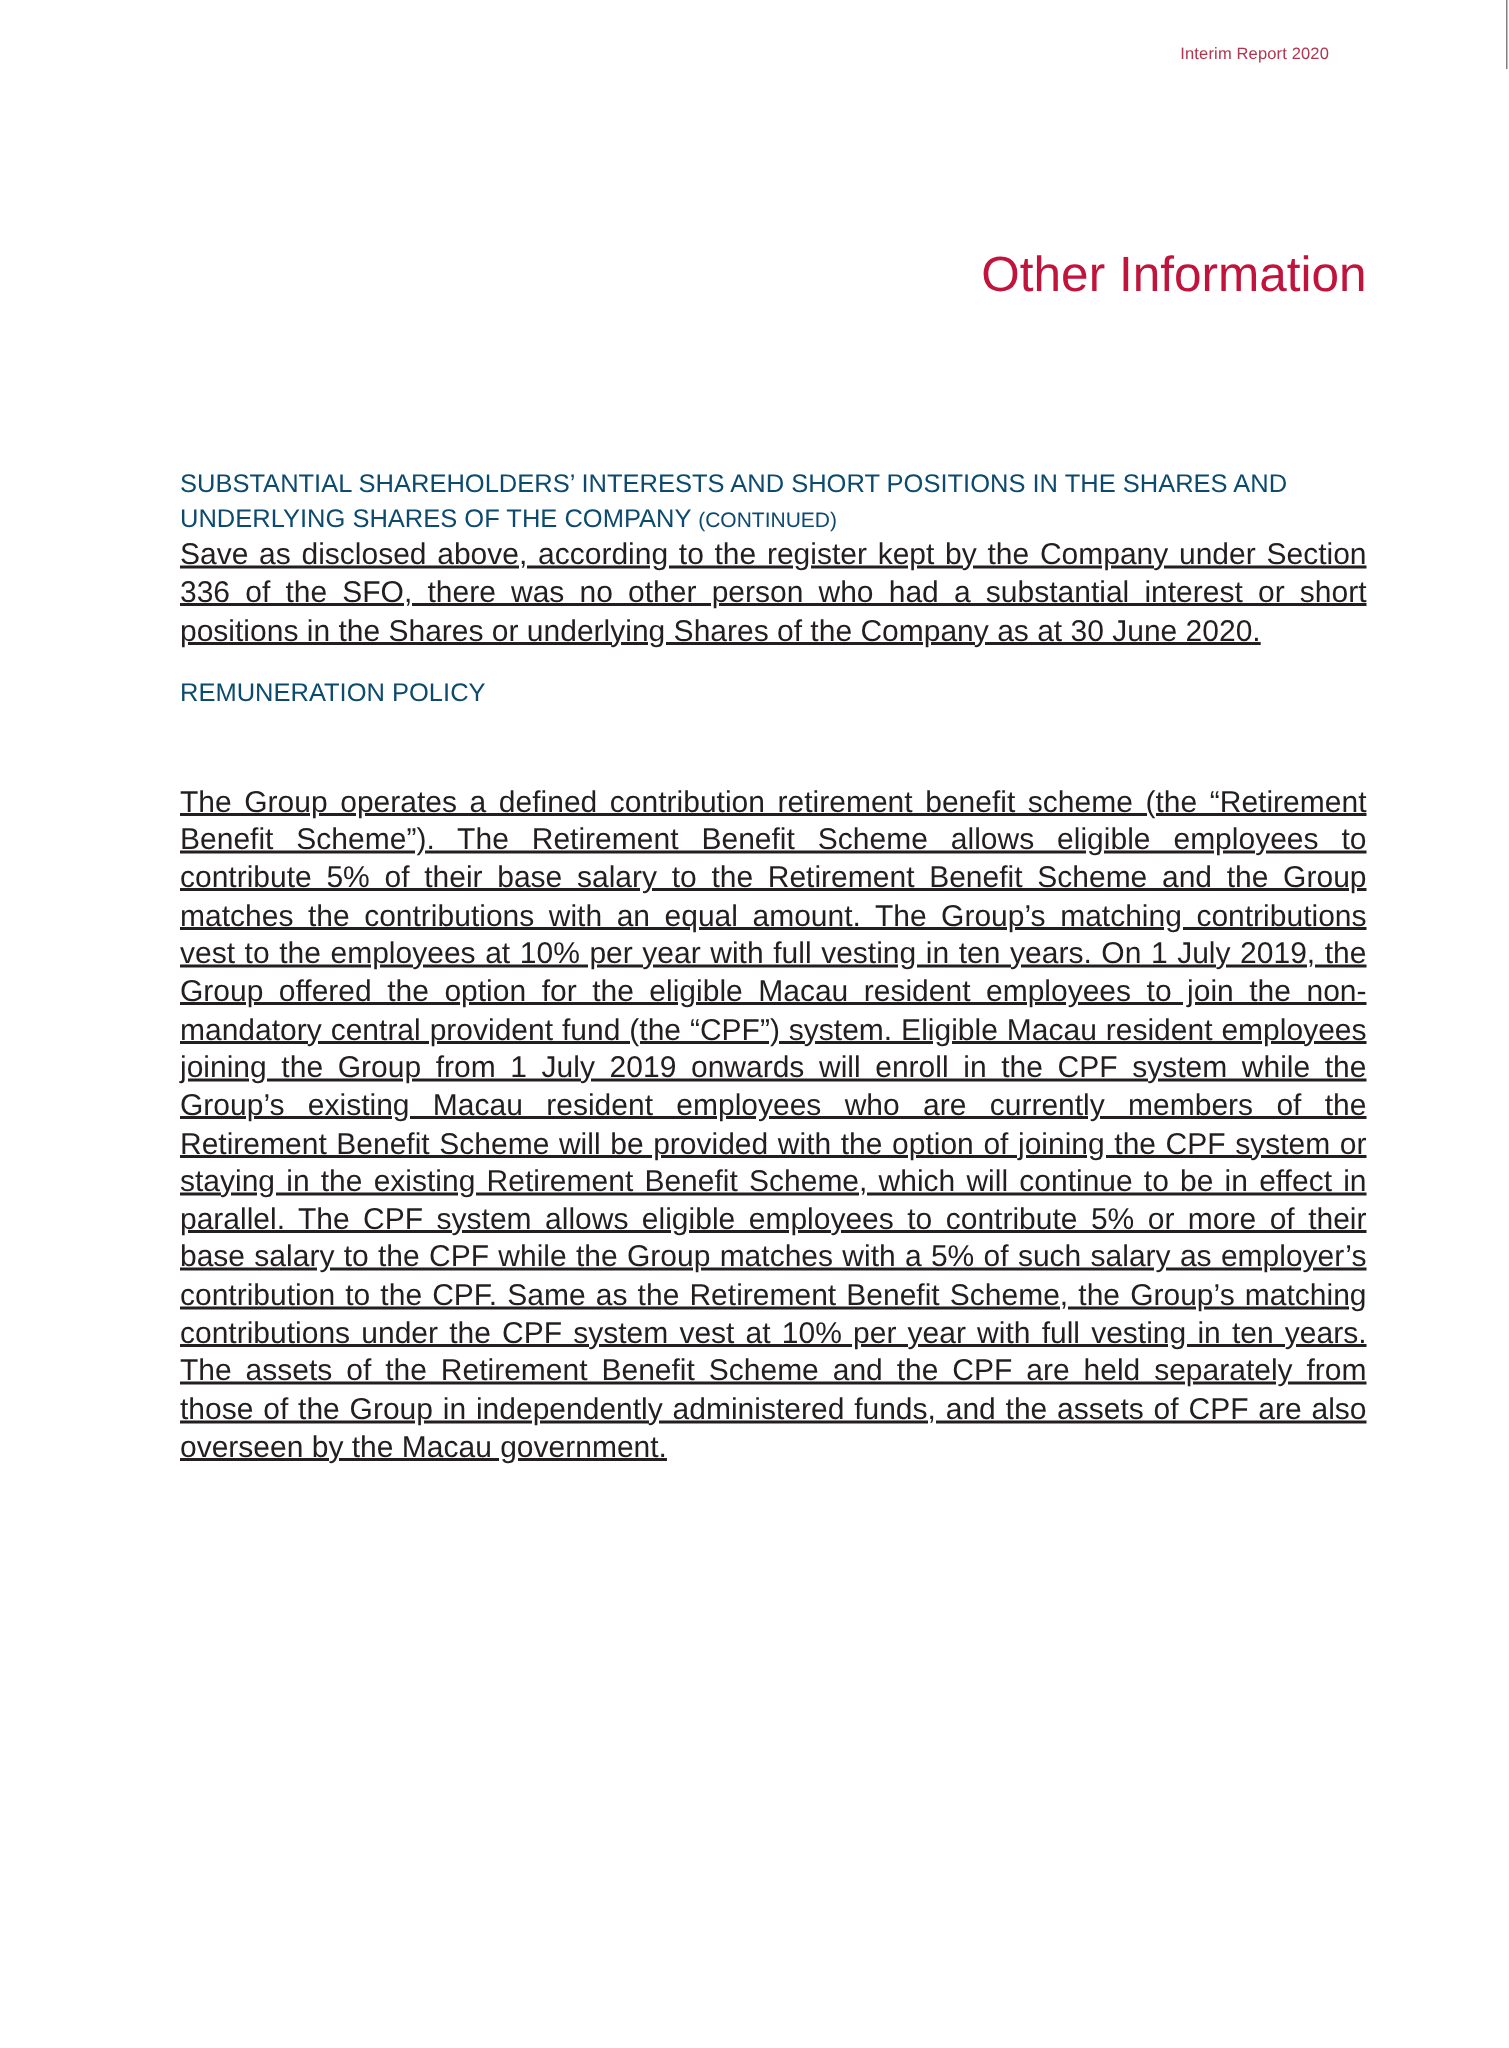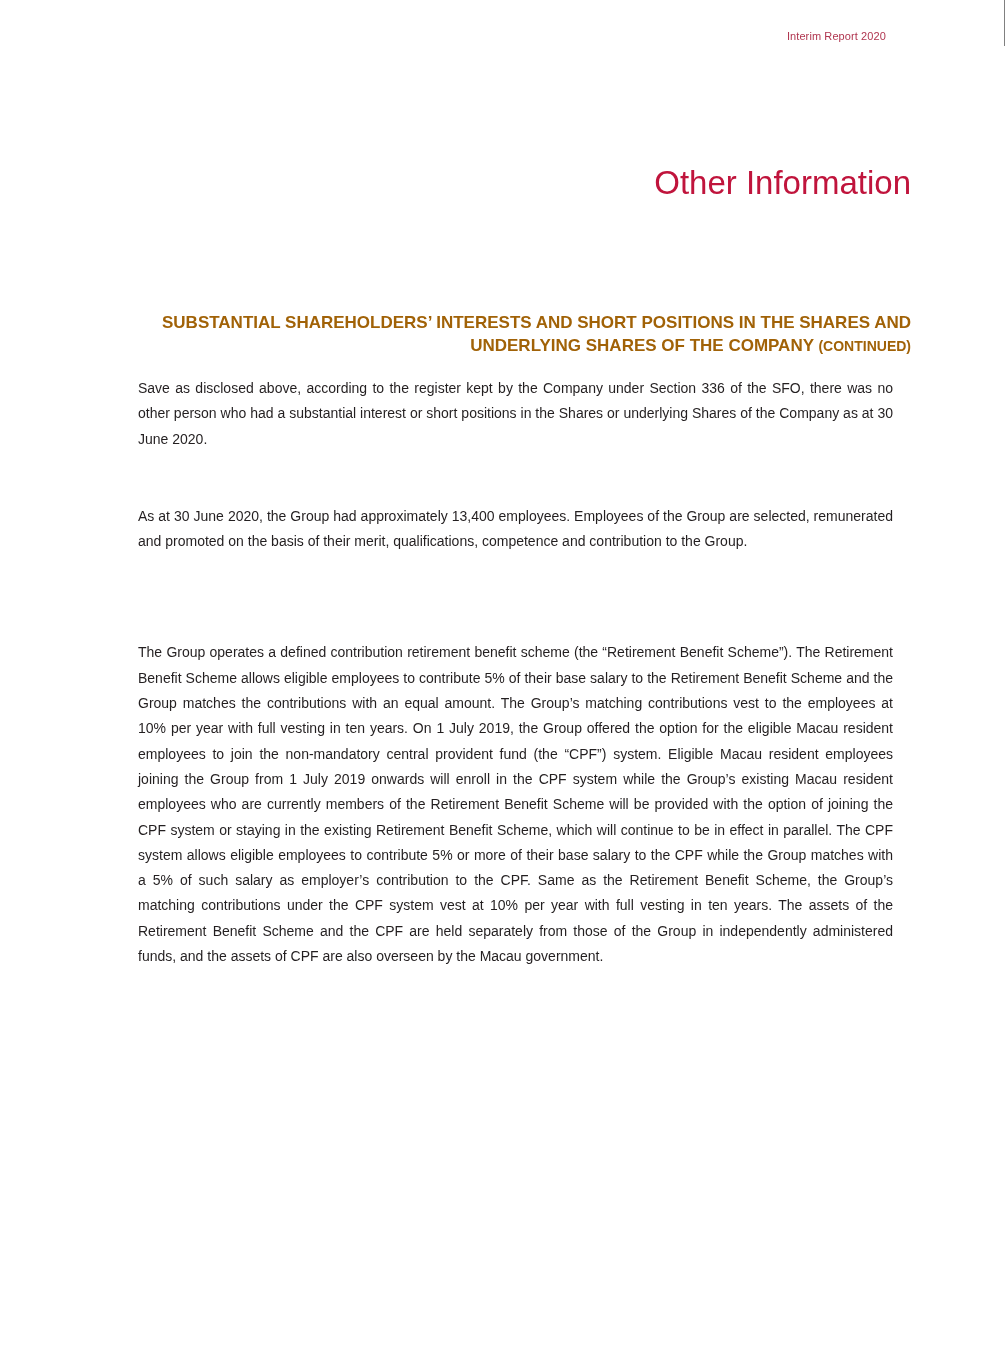--- a/index.html
+++ b/index.html
@@ -4,41 +4,41 @@
   <style>
     html, body { margin: 0; padding: 0; background: #ffffff; }
     body { width: 1006px; height: 1365px; position: relative; overflow: hidden;
            font-family: "Liberation Sans", sans-serif; color: #231f20; }
     .header { position: absolute; top: 0; right: 0; width: 898px; height: 60px; }
     .report-label { position: absolute; right: 120px; top: 30px; font-size: 11px; color: #b0354f; letter-spacing: 0.1px; }
     .divider { position: absolute; left: 896px; top: 0; width: 1px; height: 46px; background: #808080; }
     .page-num { position: absolute; left: 910px; top: 20px; font-size: 26px; color: #c0485e; font-weight: 400; line-height: 1; }
     .title { position: absolute; right: 95px; top: 164px; font-size: 33px; color: #c0143c; }
     .content { position: absolute; left: 120px; top: 311px; width: 791px; }
-    .h { color: #a16207; font-size: 17px; line-height: 23px; margin: 0; font-weight: bold; text-align: right; }
+    .h { color: #0c4a6e; font-size: 17px; line-height: 23px; margin: 0; font-weight: normal; }
     .h .cont { font-size: 14px; }
-    .p { font-size: 14px; line-height: 25.3px; text-align: justify; margin: 18px; }
+    .p { font-size: 20px; line-height: 25.3px; text-align: justify; margin: 0; text-decoration: underline; }
     .gap-sm { height: 16px; }
     .gap-lg { height: 25px; }
   </style>
 </head>
 <body>
 
 <div class="header">
   <span class="report-label">Interim Report 2020</span>
   <div class="divider"></div>
   <span class="page-num">73</span>
 </div>
 
 <div class="title">Other Information</div>
 
 <div class="content">
   <h2 class="h"><span>SUBSTANTIAL SHAREHOLDERS’ INTERESTS AND SHORT POSITIONS IN THE SHARES AND UNDERLYING SHARES OF THE COMPANY</span> <span class="cont">(CONTINUED)</span></h2>
   <p class="p">Save as disclosed above, according to the register kept by the Company under Section 336 of the SFO, there was no other person who had a substantial interest or short positions in the Shares or underlying Shares of the Company as at 30 June 2020.</p>
 
   <div class="gap-sm"></div>
 
-  <p class="p">As at 30 June 2020, the Group had approximately 13,400 employees. Employees of the Group are selected, remunerated and promoted on the basis of their merit, qualifications, competence and contribution to the Group.</p>
+  <h2 class="h">REMUNERATION POLICY</h2>
   <div class="gap-lg"></div>
   <div class="gap-lg"></div>
   <p class="p">The Group operates a defined contribution retirement benefit scheme (the “Retirement Benefit Scheme”). The Retirement Benefit Scheme allows eligible employees to contribute 5% of their base salary to the Retirement Benefit Scheme and the Group matches the contributions with an equal amount. The Group’s matching contributions vest to the employees at 10% per year with full vesting in ten years. On 1 July 2019, the Group offered the option for the eligible Macau resident employees to join the non-mandatory central provident fund (the “CPF”) system. Eligible Macau resident employees joining the Group from 1 July 2019 onwards will enroll in the CPF system while the Group’s existing Macau resident employees who are currently members of the Retirement Benefit Scheme will be provided with the option of joining the CPF system or staying in the existing Retirement Benefit Scheme, which will continue to be in effect in parallel. The CPF system allows eligible employees to contribute 5% or more of their base salary to the CPF while the Group matches with a 5% of such salary as employer’s contribution to the CPF. Same as the Retirement Benefit Scheme, the Group’s matching contributions under the CPF system vest at 10% per year with full vesting in ten years. The assets of the Retirement Benefit Scheme and the CPF are held separately from those of the Group in independently administered funds, and the assets of CPF are also overseen by the Macau government.</p>
   <div class="gap-lg"></div>
 </div>
 
 </body></html>

